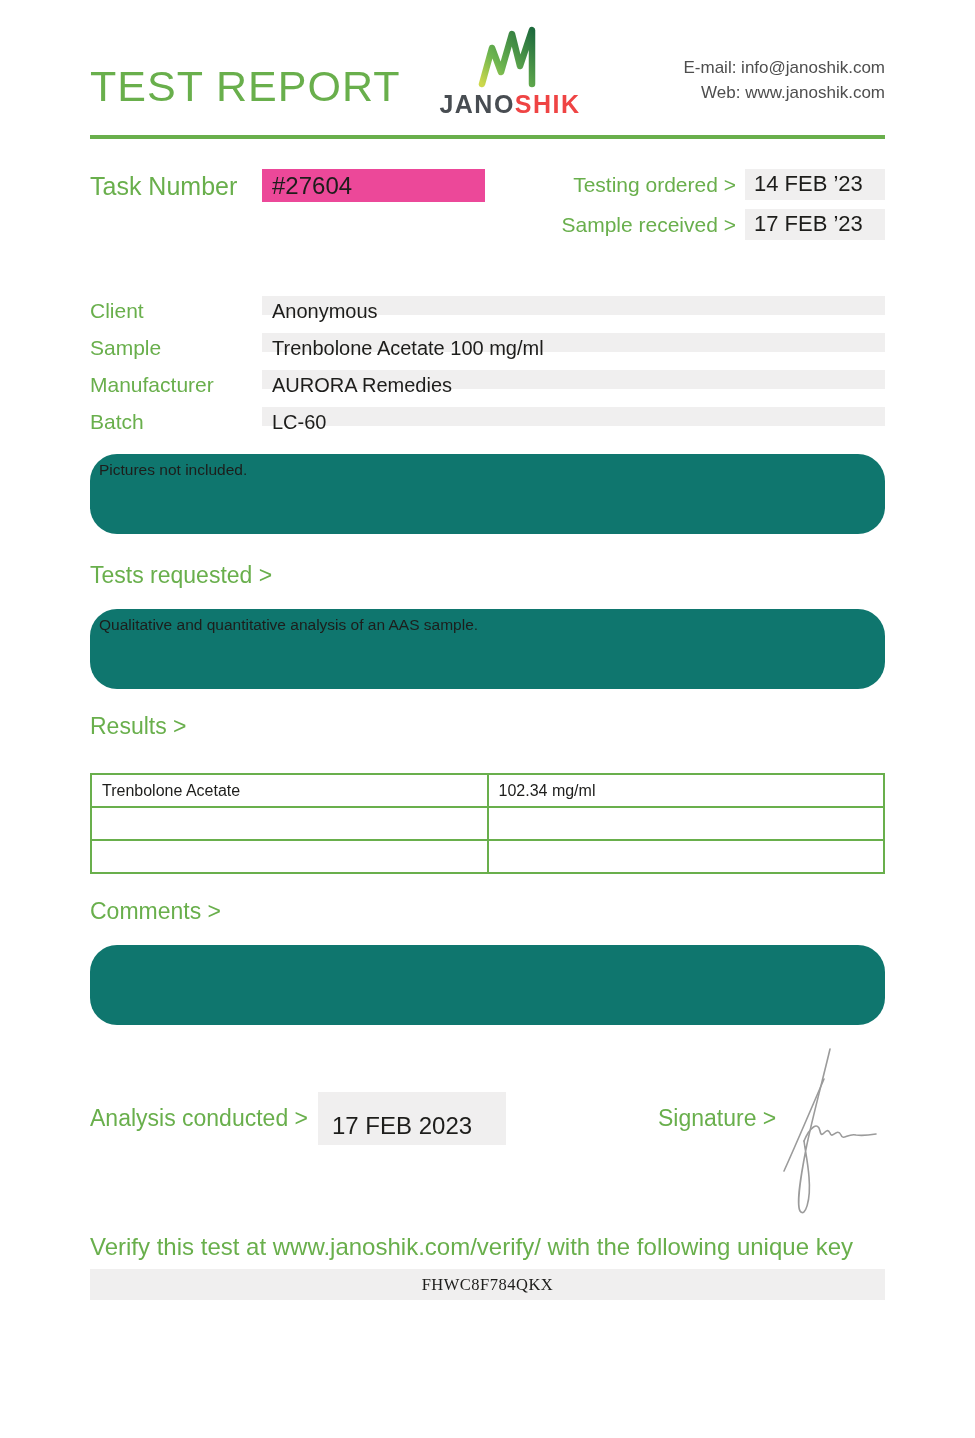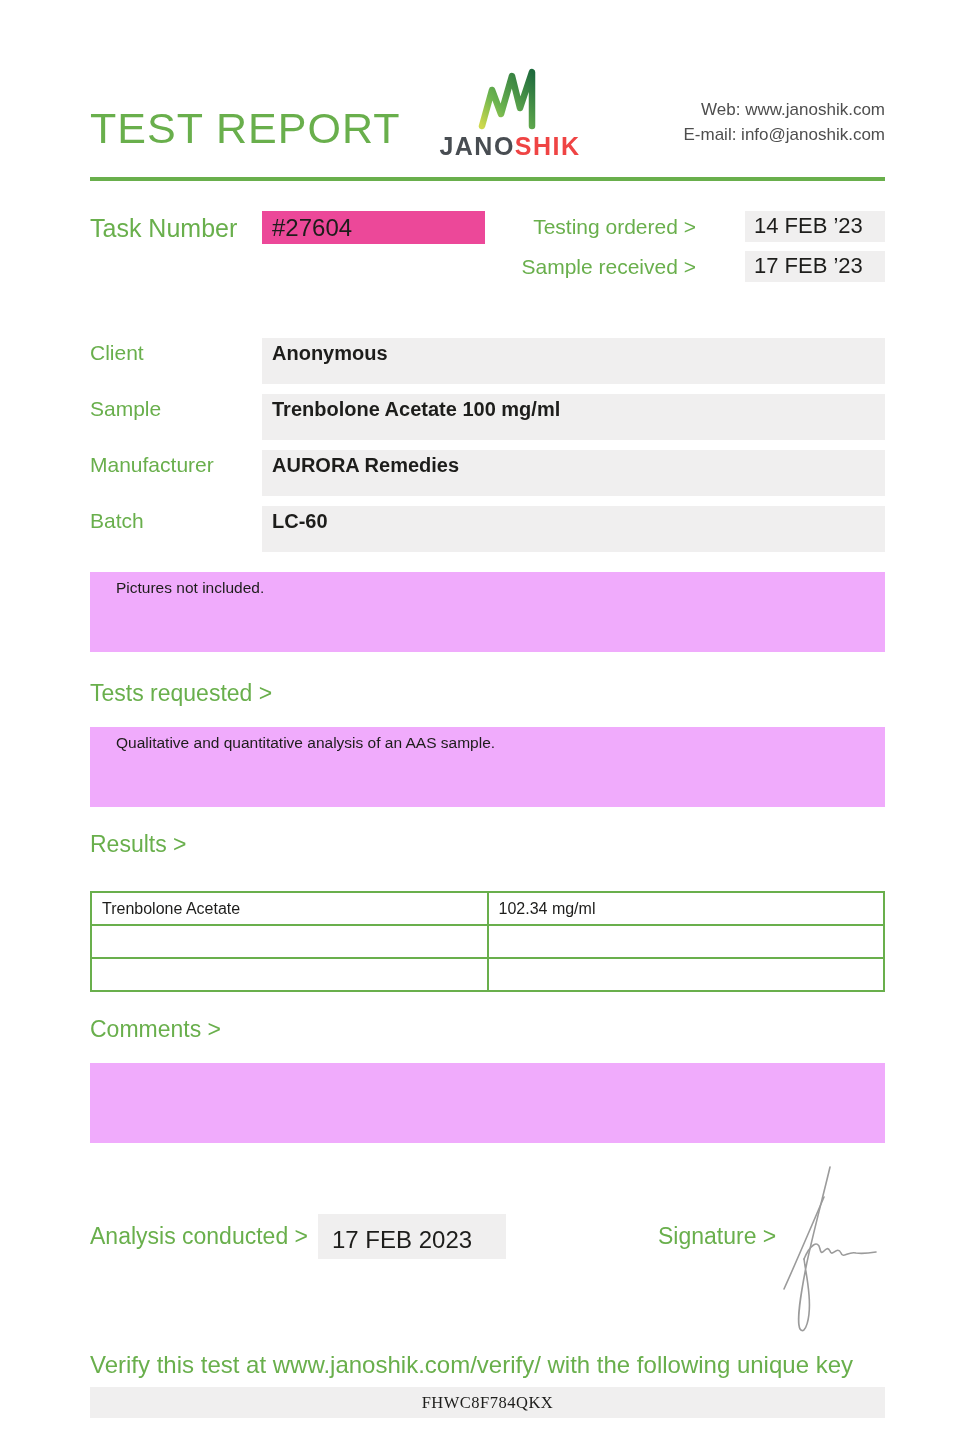--- a/index.html
+++ b/index.html
@@ -5,21 +5,21 @@
   * { margin:0; padding:0; box-sizing:border-box; }
   html,body { background:#ffffff; }
   body { font-family:"Liberation Sans", sans-serif; color:#1d1d1b; }
   .page {
     position:relative; width:975px; height:1438px; margin:0 auto;
     background:#ffffff; overflow:hidden;
   }
   .content { margin:0 90px; width:795px; }
 
   
-  .header { display:flex; padding-top:38px;margin-top:28px; }
+  .header { display:flex; padding-top:24px; }
   .title-col { flex:0 0 345px; }
   .page-title {
     font-size:43px; font-weight:400; color:#69af4c; letter-spacing:1px;
     margin-top:38px; white-space:nowrap;
   }
   .logo-col { flex:0 0 150px; text-align:center; }
   .logo-icon-svg { display:block; margin:0 auto; }
   .logo-text { font-size:25px; font-weight:bold; letter-spacing:1.5px; margin-top:2px; white-space:nowrap; }
   .logo-text .jano { color:#484d52; }
   .logo-text .shik { color:#ef4444; }
@@ -29,59 +29,59 @@
 
   
   .task-section { display:flex; margin-top:30px; justify-content:space-between; }
   .task-left { display:flex; }
   .task-label { width:172px; font-size:25px; color:#69af4c; padding-top:3px; }
   .task-value {
     width:223px; height:33px; background:#ec4899; font-size:24px;
     padding:3px 10px; color:#1d1d1b;
   }
   .dates { display:flex; flex-direction:column; gap:9px; }
-  .date-row { display:flex; justify-content:flex-end; align-items:center;gap:40px; }
+  .date-row { display:flex; justify-content:flex-end; align-items:center; }
   .date-label { color:#69af4c; font-size:21px; margin-right:9px; }
   .date-value {
     width:140px; height:31px; background:#f0efef; font-size:22px;
     padding:2px 9px; color:#1d1d1b;
   }
 
   
   .info-section { margin-top:56px; }
   .info-row { display:flex; margin-bottom:10px; }
   .info-label { width:172px; font-size:21px; color:#69af4c; padding-top:3px; }
   .info-value {
-    flex:1; height:46px; background:#f0efef; font-size:20px;
-    padding:4px 10px; color:#1d1d1b;font-weight:bold;
+    flex:1; height:19px; background:#f0efef; font-size:20px;
+    padding:4px 10px; color:#1d1d1b;
   }
 
   
   .section-heading { color:#69af4c; font-size:23px; }
   .h-desc { margin-top:44px; }
   .h-tests { margin-top:28px; }
   .h-results { margin-top:24px; }
   .h-comments { margin-top:24px; }
   .gray-box {
-    margin-top:20px; background:#f0abfc; height:80px;
-    font-size:15.5px; padding:7px 26px; color:#1d1d1b;
+    margin-top:20px; background:#0f766e; height:80px;
+    font-size:15.5px; padding:7px 9px; color:#1d1d1b;border-radius:27px;
   }
 
   
   .results-table { width:100%; border-collapse:collapse; margin-top:33px; }
   .results-table td {
     border:2px solid #69af4c; width:50%; height:33px;
     font-size:16px; padding:0 10px; color:#1d1d1b;
   }
 
   
   .footer-row { position:relative; margin-top:72px; display:flex; align-items:center; height:42px; }
   .analysis-label { color:#69af4c; font-size:23px; margin-right:10px; white-space:nowrap; }
   .analysis-value {
-    background:#f0efef; font-size:24px; padding:12px 14px 5px;
+    background:#f0efef; font-size:24px; padding:20px 14px 5px;
     min-width:188px; color:#1d1d1b;
   }
   .signature-label { color:#69af4c; font-size:23px; margin-left:152px; white-space:nowrap; }
   .signature-wrap { position:absolute; right:-8px; top:-52px; width:115px; height:178px; }
 
   
   .verify-heading { margin-top:94px; color:#69af4c; font-size:24px; white-space:nowrap; }
   .verify-box {
     margin-top:8px; background:#f0efef; height:31px; line-height:31px;
     text-align:center; font-size:16.5px; letter-spacing:0.5px; color:#1d1d1b;font-family:Liberation Serif, serif;
@@ -106,22 +106,22 @@
               <stop offset="1" stop-color="#1f6b3d"></stop>
             </linearGradient>
           </defs>
           <polyline points="24,60 34,24 43,48 54,10 62,42 74,6 74,60" fill="none" stroke="url(#peaksGrad)" stroke-width="6.5" stroke-linecap="round" stroke-linejoin="round"></polyline>
         </svg>
         <div class="logo-text">
           <span class="jano">JANO</span><span class="shik">SHIK</span>
         </div>
       </div>
       <div class="contact-col">
+        <div>E-mail: info@janoshik.com</div>
         <div>Web: www.janoshik.com</div>
-        <div>E-mail: info@janoshik.com</div>
       </div>
     </div>
 
     <div class="rule"></div>
 
     <div class="task-section">
       <div class="task-left">
         <div class="task-label">Task Number</div>
         <div class="task-value">#27604</div>
       </div>

